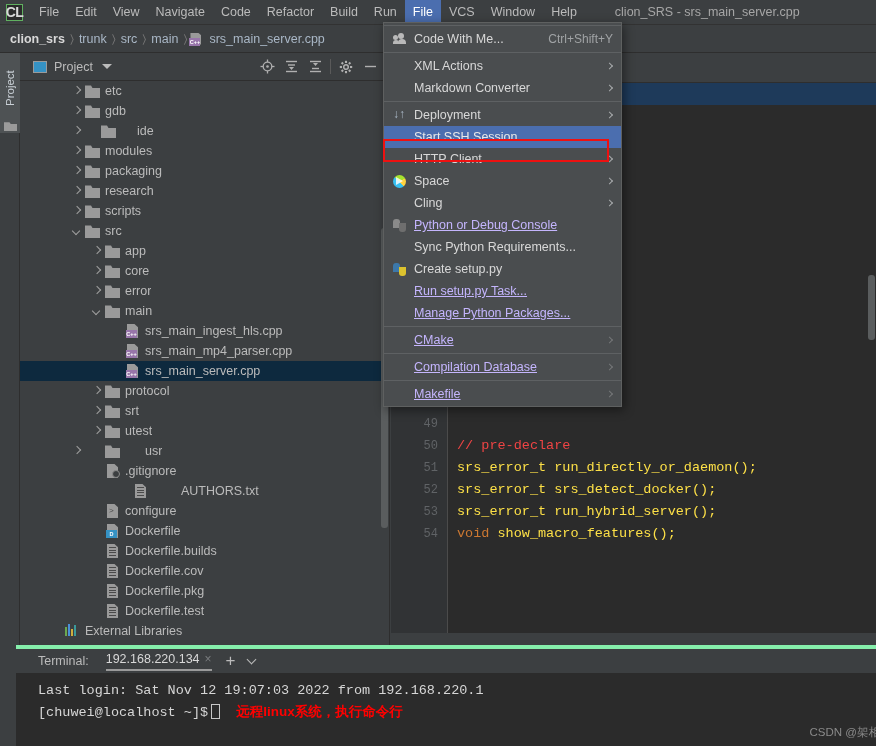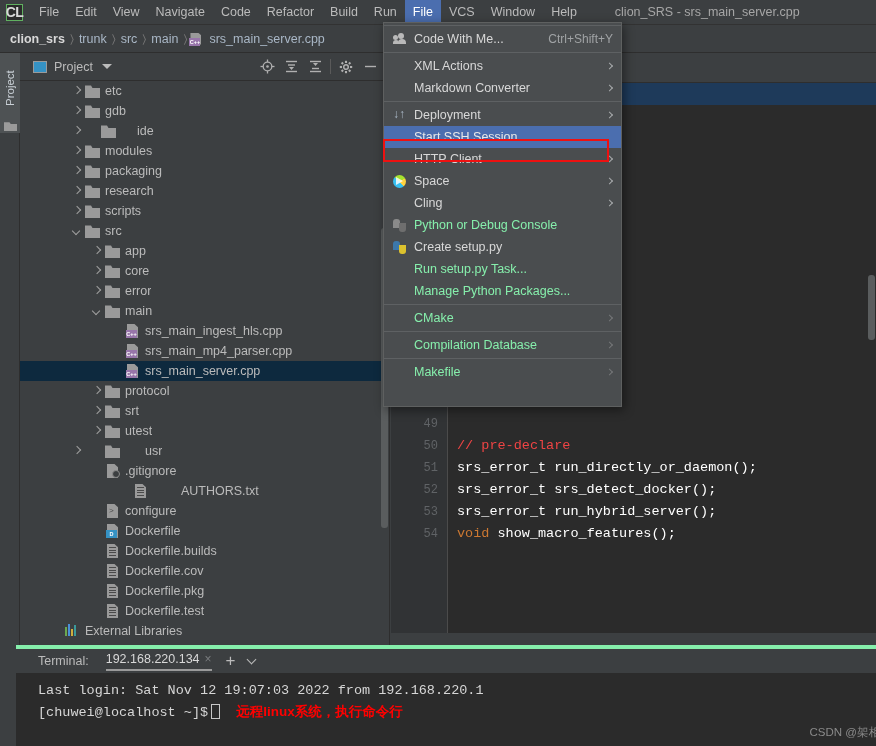--- a/index.html
+++ b/index.html
@@ -190,42 +190,42 @@
   }
   .cline {
     height: 22px; line-height: 22px; padding-left: 8px;
     font-family: "Liberation Mono", monospace; font-size: 13.5px;
     color: #a9b7c6; white-space: pre;
   }
   .s-str { color: #6a8759; }
   .s-kw  { color: #cc7832; }
   .s-macro { color: #bbb529; }
   .s-cmt { color: #ef4444; text-align: right; }
-  .s-plain { color: #ffffff; margin-top: 39px; }
+  .s-plain { color: #fde047; margin-top: 39px; }
   .dots-box { background: #3c3f41; padding: 0 3px; color: #808080; }
   .editor-bottom-bar {
     position: absolute; left: 0; bottom: 0; width: 485px; height: 12px;
     background: #3c3f41;
   }
   .ed-scrollbar {
     position: absolute; right: 1px; top: 170px; width: 7px; height: 65px;
     background: #5a5d5e; border-radius: 3px;
   }
 
   
   .dropdown {
     position: absolute; left: 383px; top: 22px; width: 239px; height: 385px;
     background: #4a4d4f; border: 1px solid #5e6060;
     box-shadow: 2px 3px 10px rgba(0,0,0,.45); z-index: 40;
   }
   .mrow {
     height: 22px; display: flex; align-items: center;
     font-size: 12.5px; color: #d8d8d8; position: relative; padding-left: 6px;
   }
-  .mrow.dis { color: #86efac; }
+  .mrow.dis { color: #c4b5fd; text-decoration: underline; }
   .mrow.sel { background: #4b6eaf; color: #e8e8e8; }
   .micon { width: 19px; height: 16px; flex: 0 0 auto; margin-right: 5px; position: relative; }
   .mlabel { flex: 1; white-space: nowrap; }
   .mshort { color: #a0a3a5; font-size: 12px; padding-right: 8px; white-space: nowrap; }
   .msub {
     position: absolute; right: 9px; top: 50%; transform: translateY(-50%);
     width: 5px; height: 5px; border-top: 1.3px solid #a8abad;
     border-right: 1.3px solid #a8abad; transform: translateY(-50%) rotate(45deg);
   }
   .msub.dim { border-color: #757779; }
@@ -726,20 +726,24 @@
       <div class="mrow dis">
         <span class="micon">
           <span class="ic-py dim">
             <span class="a"></span>
             <span class="b"></span>
           </span>
         </span>
         <span class="mlabel">Python or Debug Console</span>
       </div>
       <div class="mrow">
+        <span class="micon"></span>
+        <span class="mlabel">Sync Python Requirements...</span>
+      </div>
+      <div class="mrow">
         <span class="micon">
           <span class="ic-py col">
             <span class="a"></span>
             <span class="b"></span>
           </span>
         </span>
         <span class="mlabel">Create setup.py</span>
       </div>
       <div class="mrow dis">
         <span class="micon"></span>

